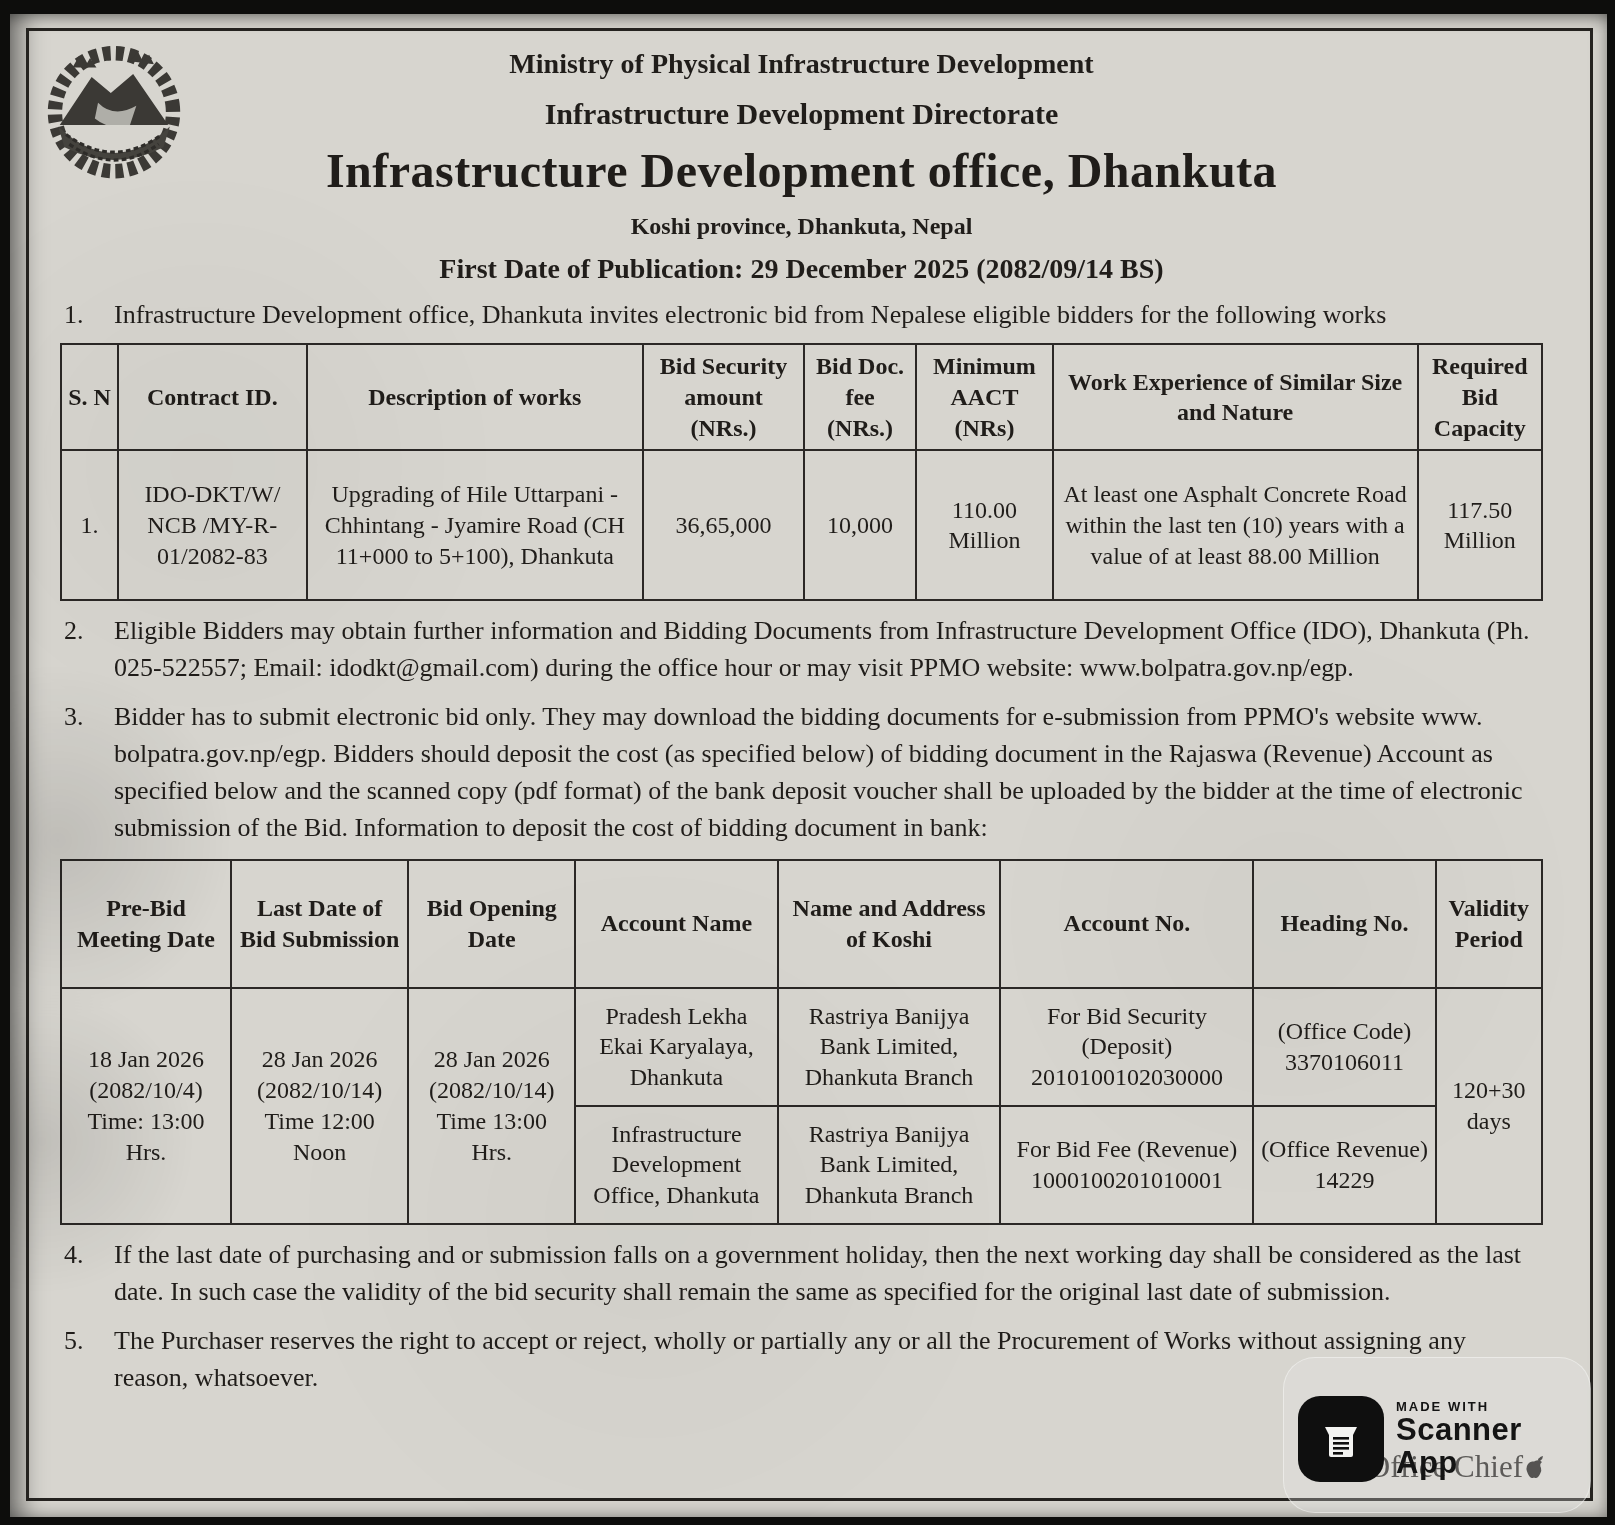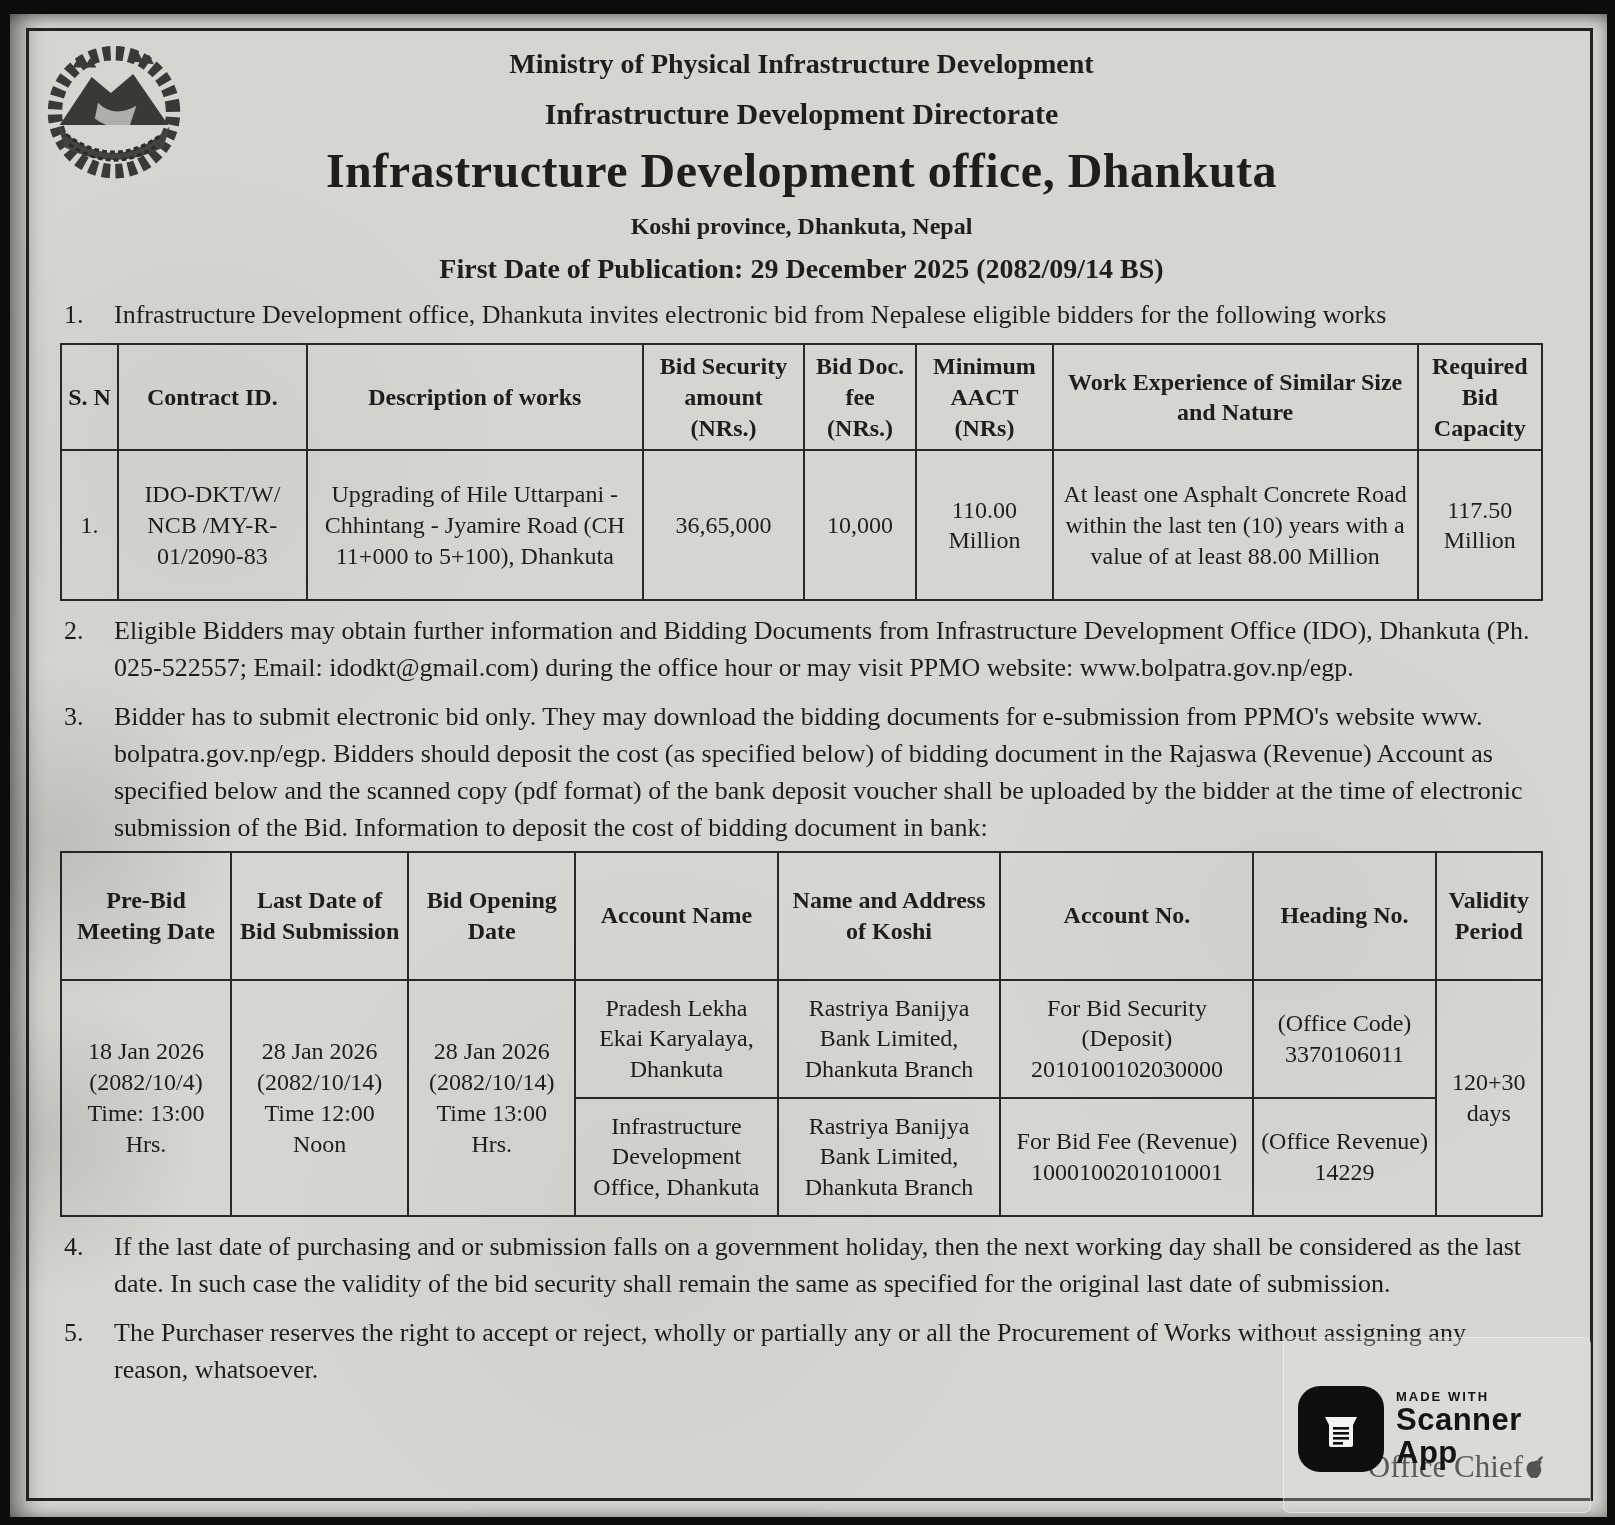--- a/index.html
+++ b/index.html
@@ -53,28 +53,28 @@
 
   table{border-collapse:collapse;width:100%;table-layout:fixed;background:transparent;}
   th,td{
     border:2px solid #2b2826;text-align:center;vertical-align:middle;
     font-size:24px;line-height:1.28;padding:4px 5px;overflow:hidden;
   }
   th{font-weight:bold;}
   .tbl1{margin-top:10px;}
   .tbl1 th{height:96px;}
   .tbl1 td{height:140px;}
-  .tbl2{margin-top:4px;}
+  .tbl2{margin-top:12px;}
   .tbl2 th{height:118px;}
   .tbl2 td.sub{height:108px;}
 
   .watermark{
-    position:absolute;right:16px;bottom:4px;width:308px;height:176px;
+    position:absolute;right:16px;bottom:4px;width:308px;height:156px;
     background:rgba(235,235,232,.28);border:1px solid rgba(250,250,248,.5);
-    border-radius:7px;display:flex;align-items:center;padding:16px 10px 8px 14px;
+    border-radius:32px;display:flex;align-items:center;padding:16px 10px 8px 14px;
     box-sizing:border-box;z-index:5;
   }
   .wm-icon{flex:0 0 86px;height:86px;background:#0f0f0f;border-radius:22px;
     display:flex;align-items:center;justify-content:center;}
   .wm-text{margin-left:12px;font-family:"Liberation Sans","DejaVu Sans",sans-serif;color:#141414;}
   .wm-made{font-size:13px;font-weight:bold;letter-spacing:2px;}
   .wm-app{font-size:31px;font-weight:bold;line-height:1.05;letter-spacing:.5px;}
   .office-chief{
     position:absolute;right:62px;bottom:32px;font-size:31px;color:#262320;
     z-index:4;white-space:nowrap;display:flex;align-items:center;gap:2px;
@@ -131,21 +131,21 @@
         <th>Contract ID.</th>
         <th>Description of works</th>
         <th>Bid Security amount (NRs.)</th>
         <th>Bid Doc. fee (NRs.)</th>
         <th>Minimum AACT (NRs)</th>
         <th>Work Experience of Similar Size and Nature</th>
         <th>Required Bid Capacity</th>
       </tr>
       <tr>
         <td>1.</td>
-        <td>IDO-DKT/W/ NCB /MY-R-01/2090-83</td>
+        <td>IDO-DKT/W/ NCB /MY-R-01/2082-83</td>
         <td>Upgrading of Hile Uttarpani - Chhintang - Jyamire Road (CH 11+000 to 5+100), Dhankuta</td>
         <td>36,65,000</td>
         <td>10,000</td>
         <td>110.00 Million</td>
         <td>At least one Asphalt Concrete Road within the last ten (10) years with a value of at least 88.00 Million</td>
         <td>117.50 Million</td>
       </tr>
     </tbody>
       </table>
 

